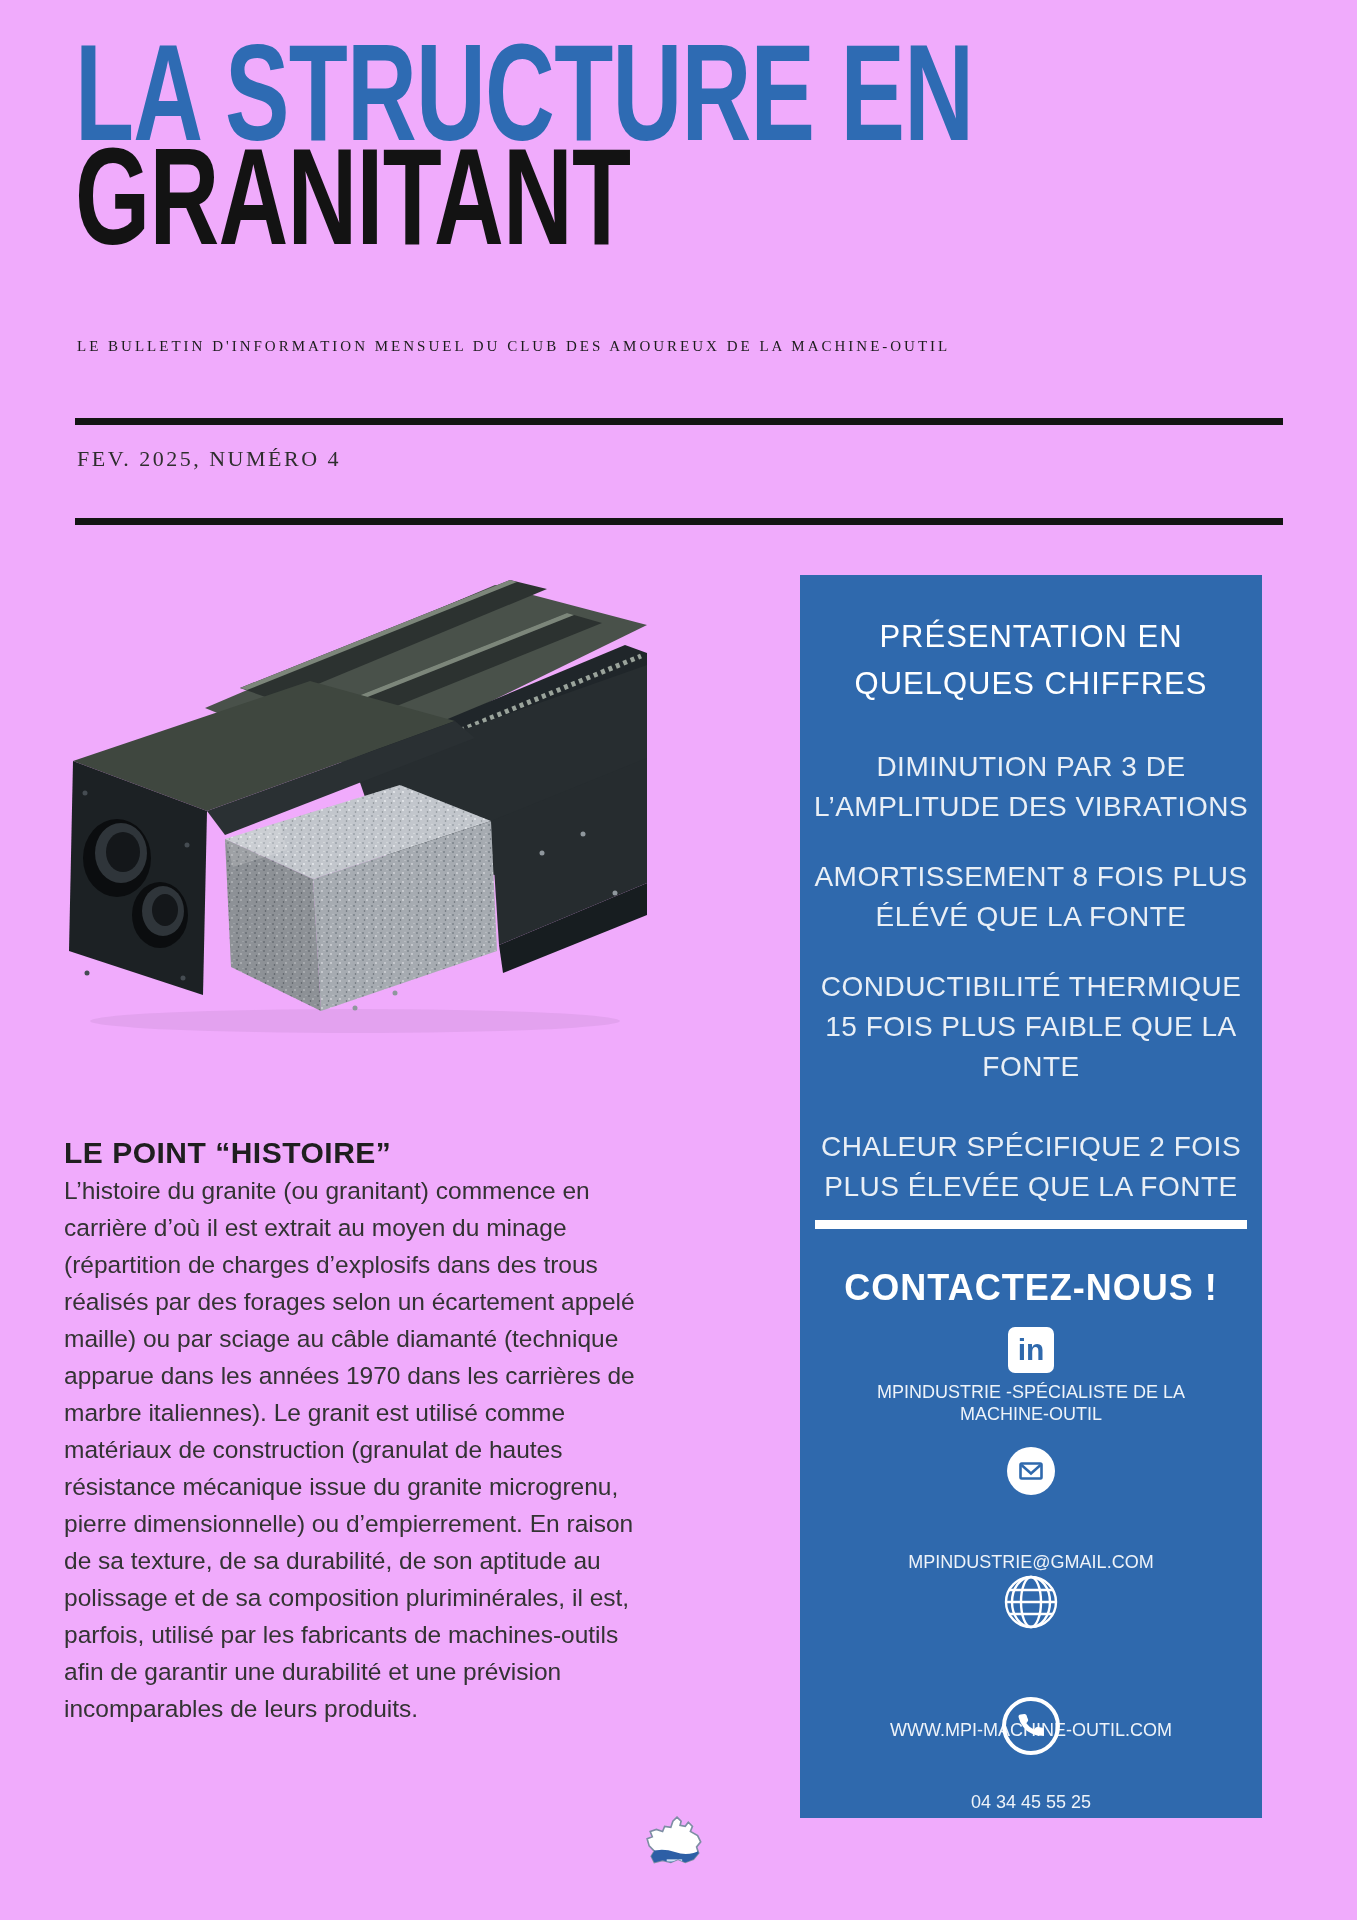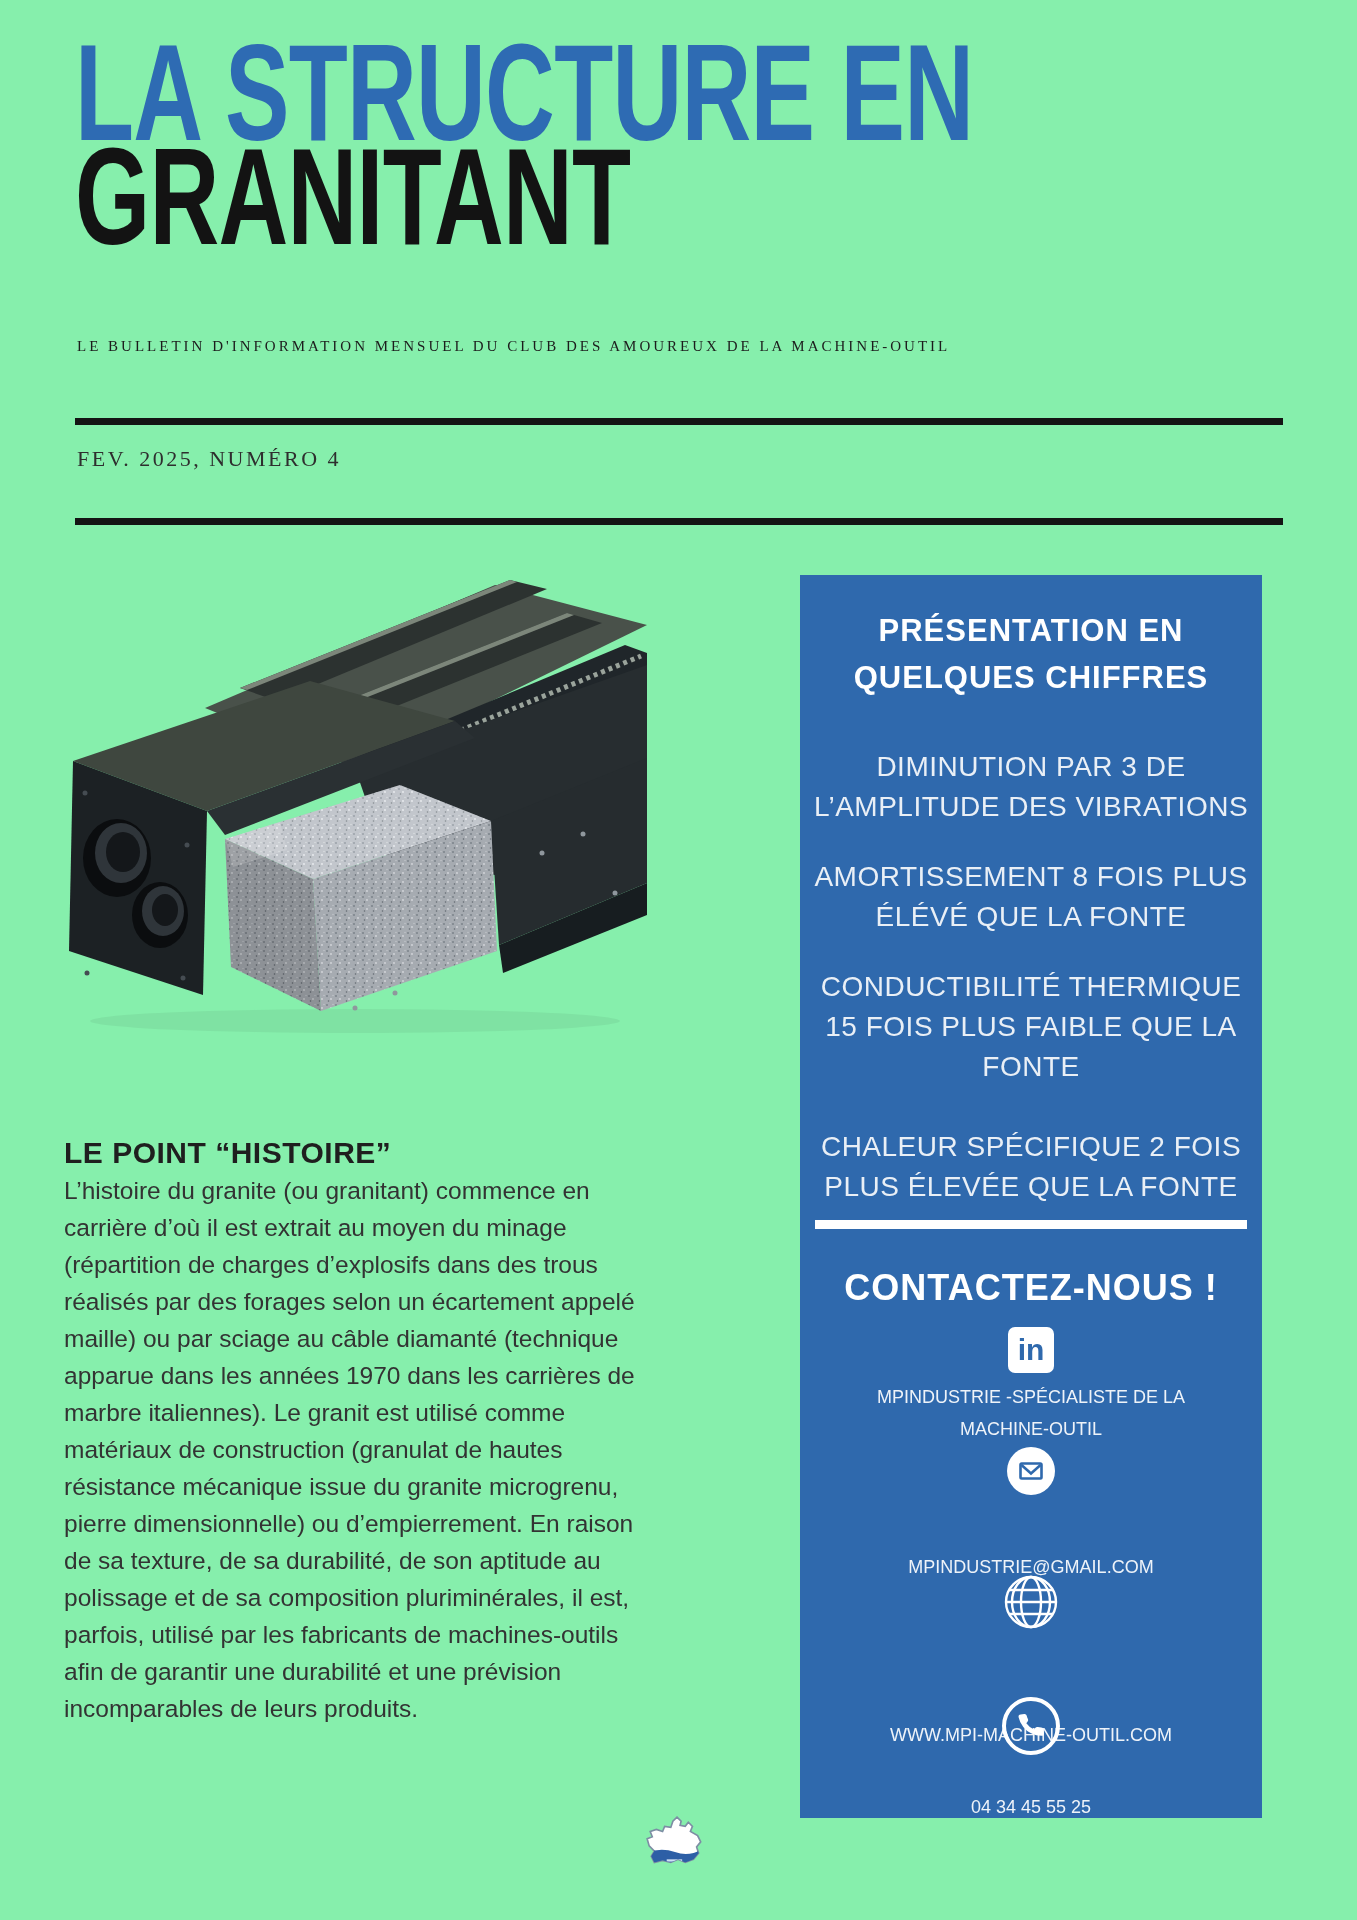--- a/index.html
+++ b/index.html
@@ -1,18 +1,18 @@
 <!DOCTYPE html>
 <html><head>
 <meta charset="utf-8">
 <style>
   html,body { margin:0; padding:0; background:#e8e8e8; }
   .page {
     position:relative; width:1357px; height:1920px; margin:0 auto;
-    background:#86efac; overflow:hidden;
+    background:#f0abfc; overflow:hidden;
     font-family:"Liberation Sans", sans-serif;
     -webkit-font-smoothing:antialiased;
   }
   
   .masthead { position:absolute; left:75px; top:40px; transform:scaleX(0.70); transform-origin:0 0; white-space:nowrap; }
   .masthead .line { display:block; font-weight:bold; font-size:138px; line-height:104px; letter-spacing:-1px; }
   .masthead .line.blue { color:#2e6bb3; }
   .masthead .line.black { color:#131313; }
   .kicker {
     position:absolute; left:77px; top:338px;
@@ -36,38 +36,38 @@
     font-size:24.5px; line-height:37px; color:#333333; margin:0;
   }
   .france-icon { position:absolute; left:644px; top:1814px; width:66px; height:68px; }
   
   .panel {
     position:absolute; left:800px; top:575px; width:462px; height:1243px;
     background:#2f69ad; color:#f2f6fa; text-align:center;
   }
   .panel * { margin:0; }
   .stats-heading {
-    position:absolute; top:32px; left:0; width:100%;
-    font-size:31px; font-weight:bold; line-height:47px; letter-spacing:1px; color:#ffffff;
+    position:absolute; top:38px; left:0; width:100%;
+    font-size:31px; font-weight:normal; line-height:47px; letter-spacing:1px; color:#ffffff;
   }
   .stat { position:absolute; left:0; width:100%; padding:0 1px; box-sizing:border-box;
     font-size:28px; line-height:40px; letter-spacing:0.5px; color:#e9eff6; }
   .stat.s1 { top:172px; } .stat.s2 { top:282px; } .stat.s3 { top:392px; } .stat.s4 { top:552px; }
   .divider { position:absolute; top:645px; left:15px; right:15px; height:9px; background:#ffffff; }
   .contact-heading {
     position:absolute; top:692px; left:0; width:100%;
     font-size:36px; font-weight:bold; letter-spacing:1px; color:#ffffff;
   }
   .icon-center { position:absolute; left:50%; transform:translateX(-50%); }
   .linkedin { top:752px; width:46px; height:46px; background:#ffffff; border-radius:7px;
     display:flex; align-items:center; justify-content:center;
     color:#2f69ad; font-weight:bold; font-size:30px; line-height:1; padding-bottom:0; box-sizing:border-box; }
   .panel .small {
     position:absolute; left:0; width:100%; padding:0 34px; box-sizing:border-box;
-    font-size:18px; line-height:32px; color:#eef3f9;
+    font-size:18px; line-height:22px; color:#eef3f9;
   }
   .cap-linkedin { top:806px; }
   .email-icon { top:872px; width:48px; height:48px; }
   .txt-email { top:976px; }
   .globe-icon { top:998px; width:58px; height:58px; }
   .txt-web { top:1144px; }
   .phone-icon { top:1120px; width:62px; height:62px; }
   .txt-phone { top:1216px; }
 </style>
 </head>

